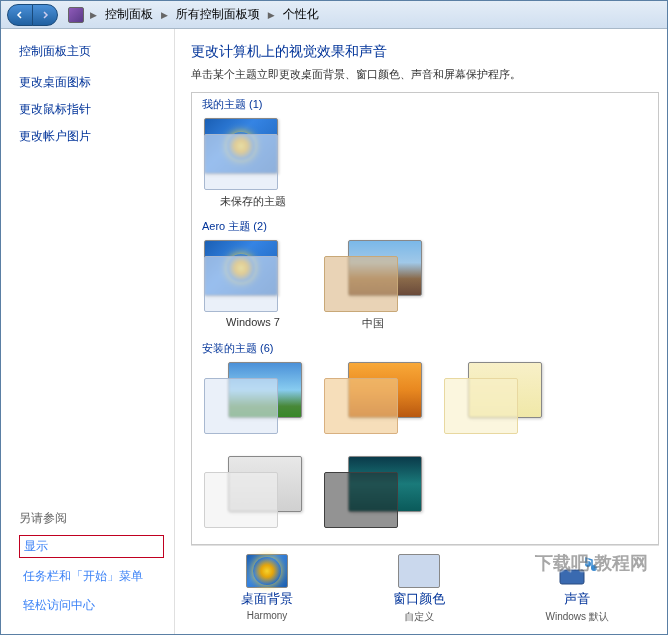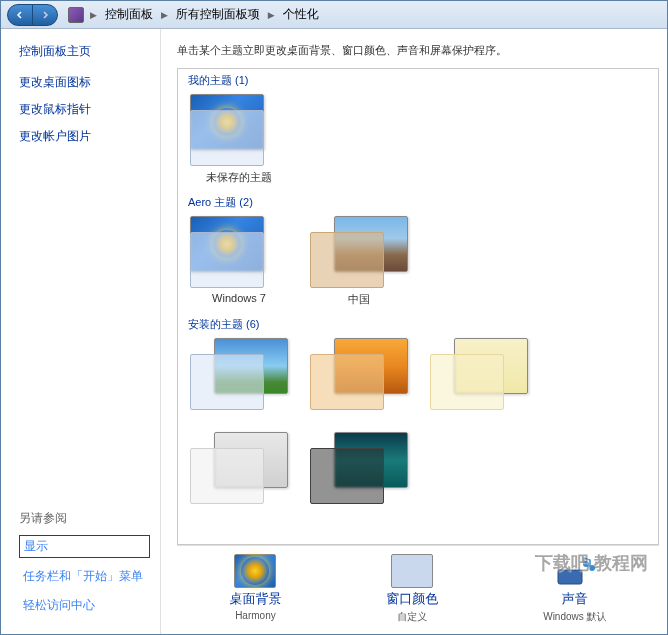--- a/index.html
+++ b/index.html
@@ -12,21 +12,21 @@
 .nav-btn { width: 26px; height: 22px; background: linear-gradient(to bottom, #4a90d8, #2060a0); border-radius: 11px; display: flex; align-items: center; justify-content: center; color: #fff; font-size: 10px; border: 1px solid #1a4a7a; }
 .nav-btn:first-child { border-radius: 11px 0 0 11px; }
 .nav-btn:last-child { border-radius: 0 11px 11px 0; margin-left: -1px; }
 .address-icon { width: 16px; height: 16px; margin-left: 10px; background: linear-gradient(135deg, #8e5ab8, #5a3a88); border-radius: 2px; border: 1px solid #666; }
 .breadcrumb { margin-left: 6px; font-size: 12px; color: #000; display: flex; align-items: center; gap: 4px; }
 .breadcrumb-sep { color: #666; font-size: 9px; }
 .breadcrumb-item { padding: 2px 4px; }
 
 .body-area { flex: 1; display: flex; background: #fff; }
 
-.sidebar { width: 160px; padding: 14px 10px 10px 18px; border-right: 1px solid #e0e0e0; display: flex; flex-direction: column; }
+.sidebar { width: 174px; padding: 14px 10px 10px 18px; border-right: 1px solid #e0e0e0; display: flex; flex-direction: column; }
 .sidebar-title { font-size: 12px; color: #003399; margin-bottom: 14px; }
 .sidebar-link { font-size: 12px; color: #003399; margin-bottom: 10px; cursor: pointer; }
 .sidebar-spacer { flex: 1; }
 .see-also { font-size: 12px; color: #666; margin-bottom: 8px; }
 .see-also-link { font-size: 12px; color: #3b82f6; margin-bottom: 8px; cursor: pointer; padding: 2px 4px; }
 .highlighted { border: 1px solid #c00020; }
 
 .main { flex: 1; padding: 14px 8px 10px 16px; overflow: hidden; display: flex; flex-direction: column; }
 .main-title { font-size: 14px; color: #003399; margin-bottom: 6px; }
 .main-subtitle { font-size: 11px; color: #333; margin-bottom: 10px; }
@@ -99,20 +99,21 @@
       <div class="sidebar-link">更改鼠标指针</div>
       <div class="sidebar-link">更改帐户图片</div>
       <div class="sidebar-spacer"></div>
       <div class="see-also">另请参阅</div>
       <div class="see-also-link highlighted">显示</div>
       <div class="see-also-link">任务栏和「开始」菜单</div>
       <div class="see-also-link">轻松访问中心</div>
     </div>
 
     <div class="main">
+      <div class="main-title">更改计算机上的视觉效果和声音</div>
       <div class="main-subtitle">单击某个主题立即更改桌面背景、窗口颜色、声音和屏幕保护程序。</div>
 
       <div class="themes-box">
 
         <div class="section-header">我的主题 (1)</div>
         <div class="theme-row">
           <div class="theme-item">
             <div class="theme-thumb">
               <div class="thumb-back wallpaper-win7"></div>
               <div class="thumb-front"></div>

